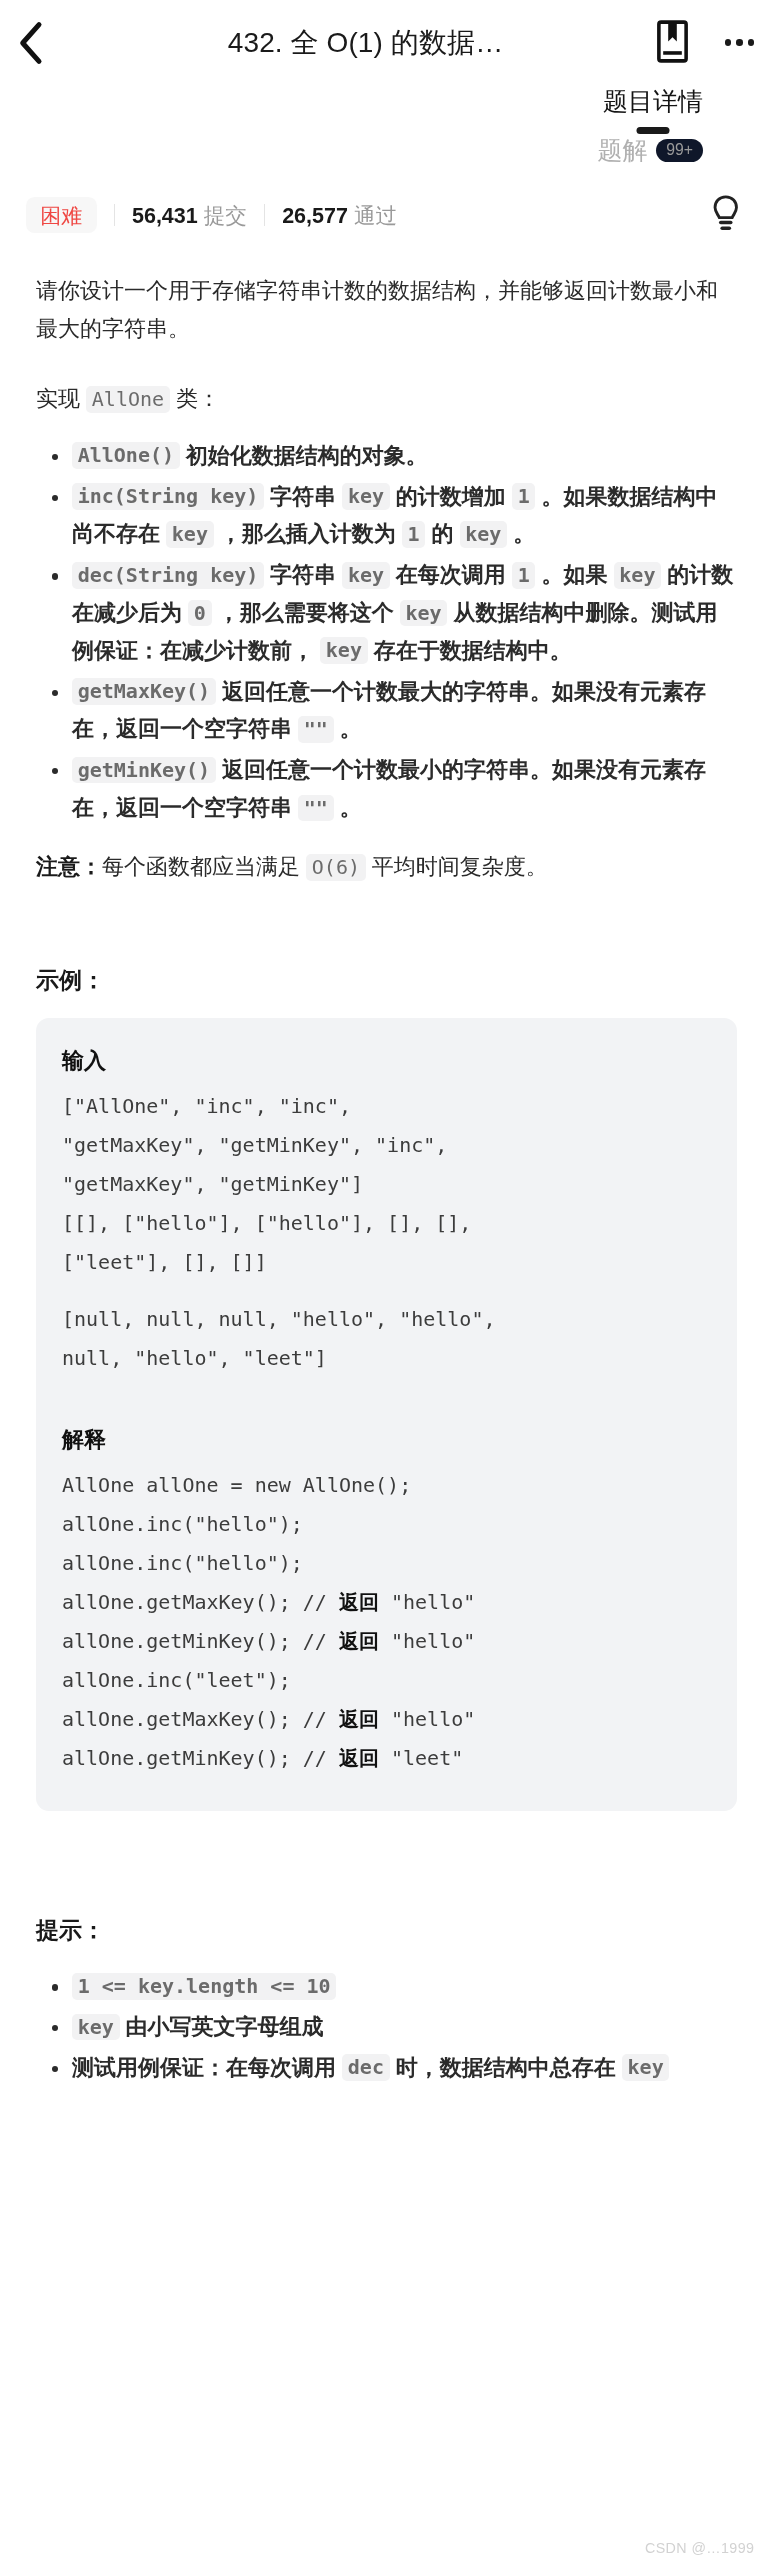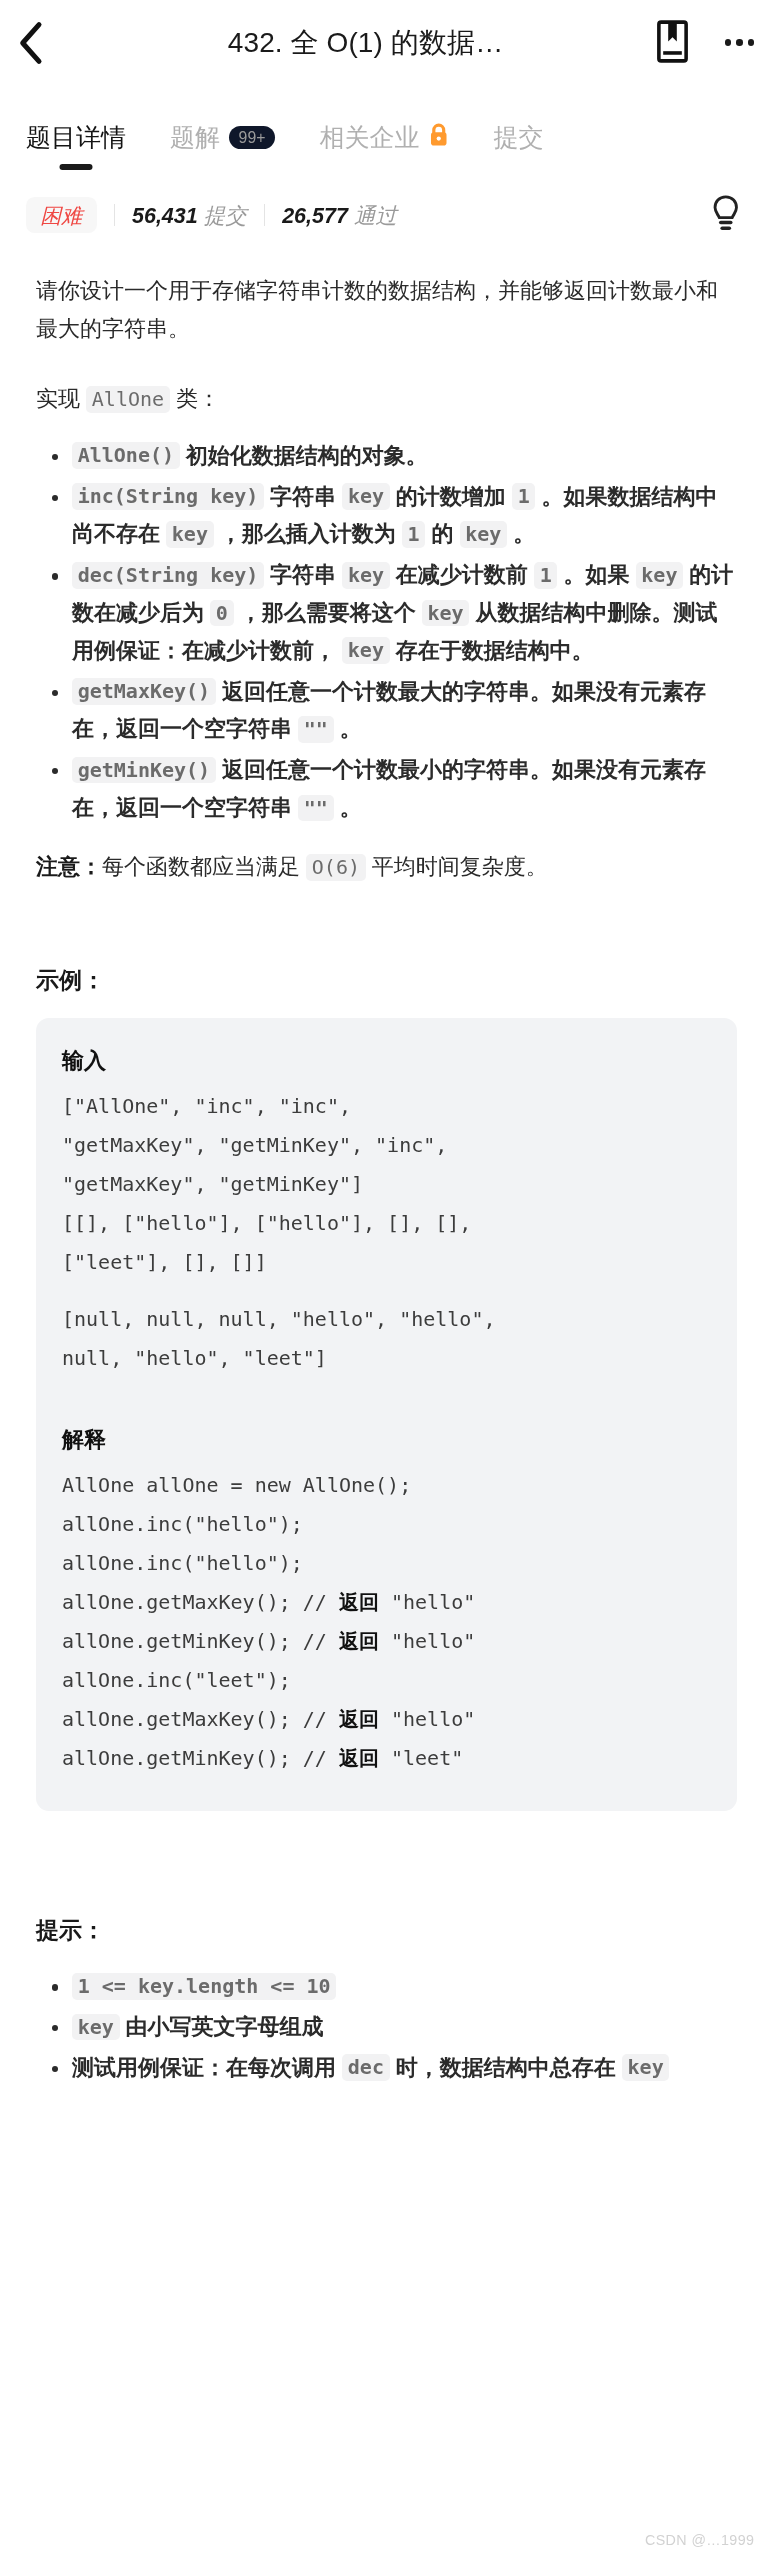--- a/index.html
+++ b/index.html
@@ -70,20 +70,21 @@
   }
 
   
   .tabs {
     display: flex;
     align-items: flex-end;
     padding: 0 26px;
     height: 85px;
     overflow: hidden;
     white-space: nowrap;
+    flex-direction: column;
   }
   .tab {
     position: relative;
     display: flex;
     align-items: center;
     gap: 8.6px;
     font-size: 25px;
     color: #b0b0b0;
     padding-bottom: 15.8px;
     margin-right: 44px;
@@ -109,21 +110,20 @@
     padding: 3.6px 10px;
     line-height: 1;
   }
   .lock-icon { display: block; }
 
   
   .stats {
     display: flex;
     align-items: center;
     padding: 24px 26px 20px 26px;
-    font-style: italic;
   }
   .difficulty {
     font-size: 21px;
     color: #ef4743;
     background: #f7f7f7;
     border-radius: 8.6px;
     padding: 7.2px 14.3px;
     line-height: 1;
   }
   .stat-divider {
@@ -222,21 +222,21 @@
     color: #111;
   }
   .example-box .spacer { height: 24px; }
 
   sup { font-size: 0.62em; vertical-align: super; }
 
   
   .watermark {
     position: absolute;
     right: 18.6px;
-    bottom: 28px;
+    bottom: 20px;
     font-size: 14.3px;
     color: #d2d2d2;
     letter-spacing: 0.4px;
   }
 </style>
 </head>
 <body>
 
 <div class="header">
   <div class="back-btn">
@@ -311,21 +311,21 @@
 
   <p>请你设计一个用于存储字符串计数的数据结构，并能够返回计数最小和最大的字符串。</p>
 
   <p class="tight"><span>实现</span> <code>AllOne</code> <span>类：</span></p>
 
   <ul class="bullets">
     <li><code>AllOne()</code><span> 初始化数据结构的对象。</span></li>
 
     <li><code>inc(String key)</code><span> 字符串 </span><code>key</code><span> 的计数增加 </span><code>1</code><span> 。如果数据结构中尚不存在 </span><code>key</code><span> ，那么插入计数为 </span><code>1</code><span> 的 </span><code>key</code><span> 。</span></li>
 
-    <li><code>dec(String key)</code><span> 字符串 </span><code>key</code><span> 在减少计数前 </span><code>1</code><span> 。如果 </span><code>key</code><span> 的计数在减少后为 </span><code>0</code><span> ，那么需要将这个 </span><code>key</code><span> 从数据结构中删除。测试用例保证：在减少计数前， </span><code>key</code><span> 存在于数据结构中。</span></li>
+    <li><code>dec(String key)</code><span> 字符串 </span><code>key</code><span> 在每次调用 </span><code>1</code><span> 。如果 </span><code>key</code><span> 的计数在减少后为 </span><code>0</code><span> ，那么需要将这个 </span><code>key</code><span> 从数据结构中删除。测试用例保证：在减少计数前， </span><code>key</code><span> 存在于数据结构中。</span></li>
 
     <li><code>getMaxKey()</code><span> 返回任意一个计数最大的字符串。如果没有元素存在，返回一个空字符串 </span><code>""</code><span> 。</span></li>
 
     <li><code>getMinKey()</code><span> 返回任意一个计数最小的字符串。如果没有元素存在，返回一个空字符串 </span><code>""</code><span> 。</span></li>
   </ul>
 
   <p><strong>注意：</strong><span>每个函数都应当满足 </span><code>O(6)</code><span> 平均时间复杂度。</span></p>
 
   <div class="gap"></div>
 

